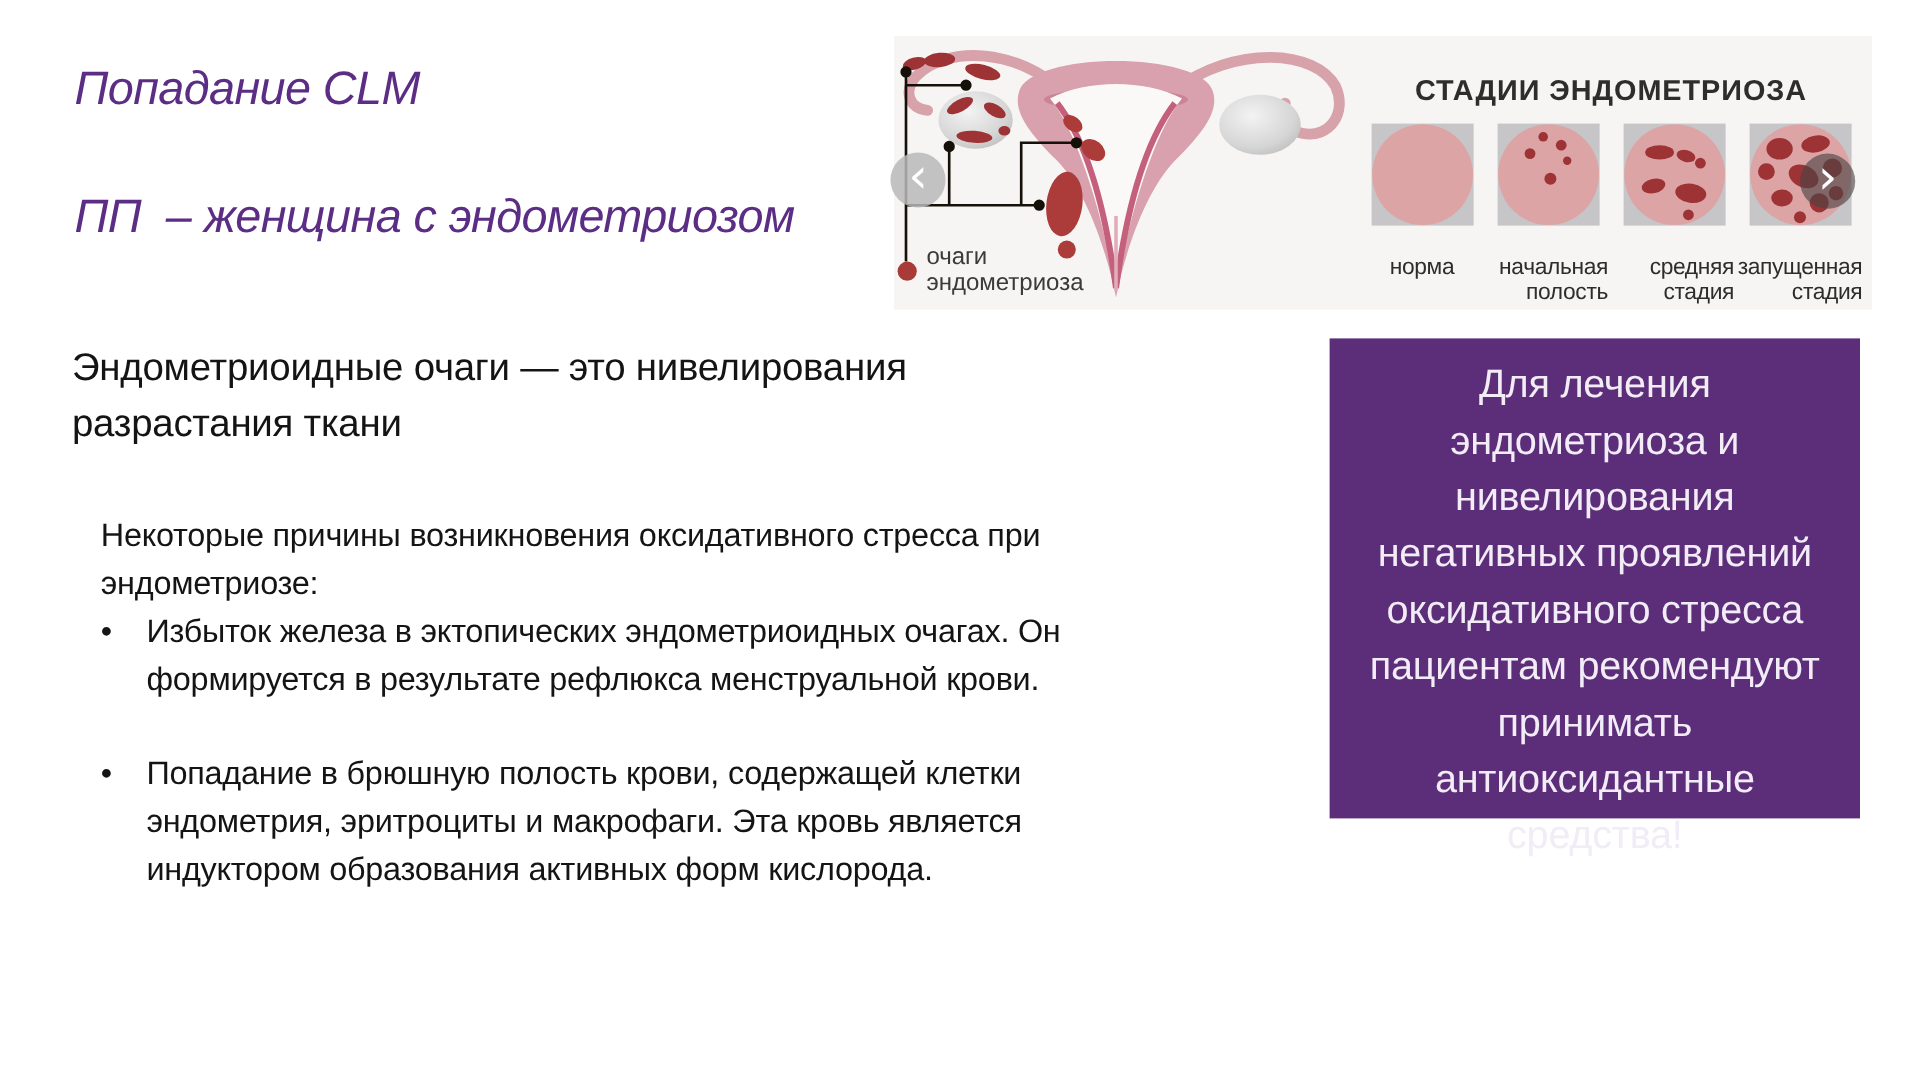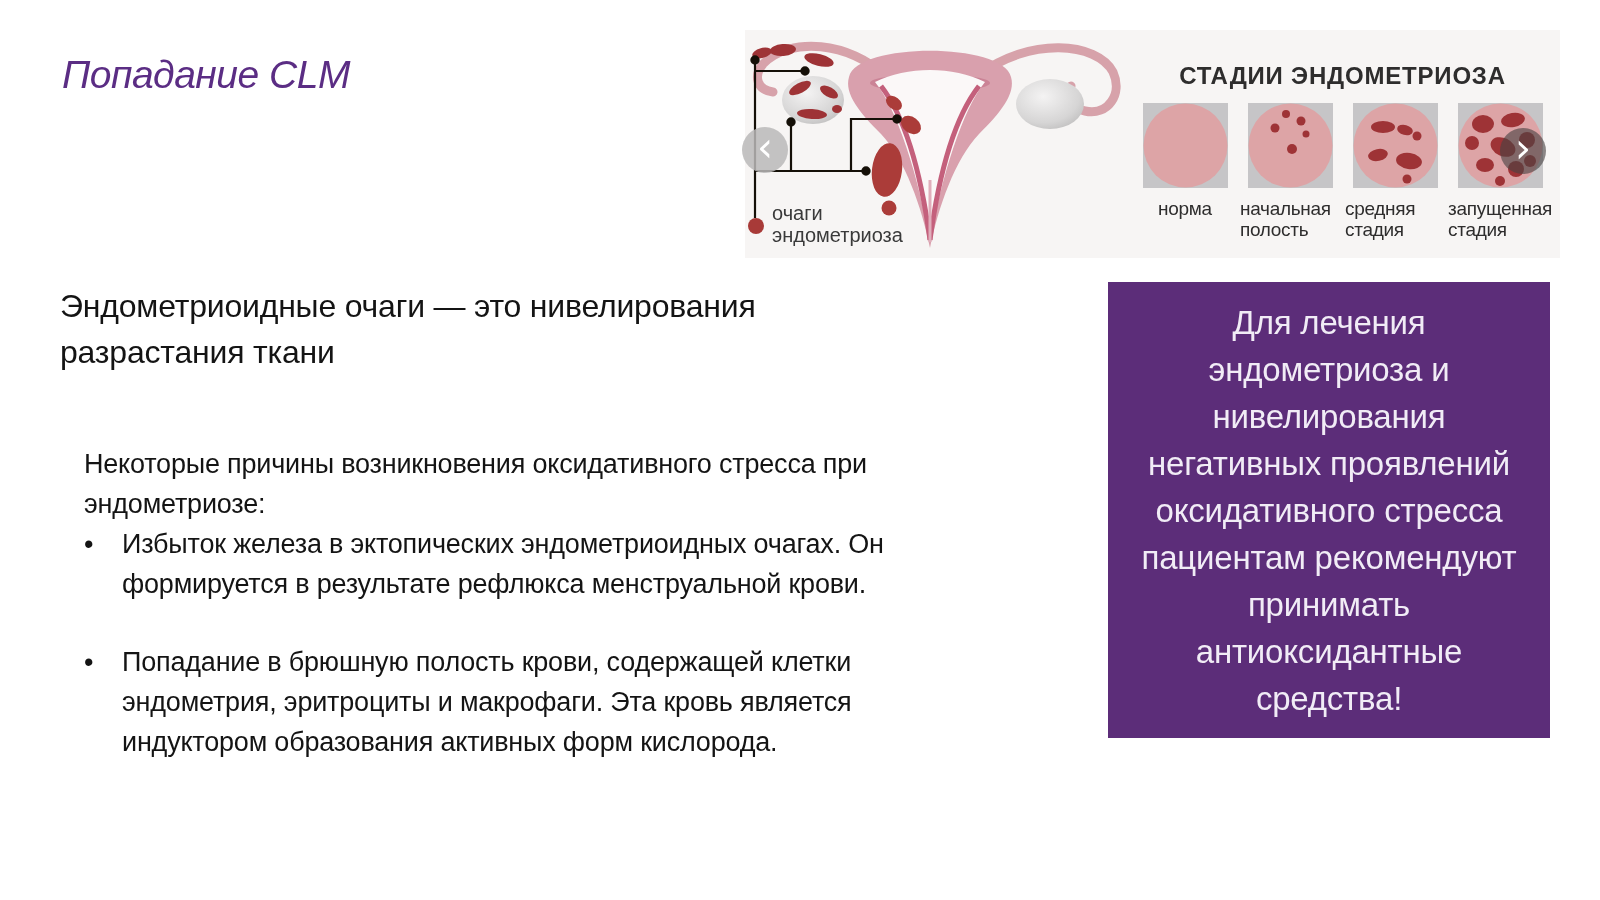--- a/index.html
+++ b/index.html
@@ -22,68 +22,69 @@
   .uterus-svg{position:absolute;left:0;top:0;}
   .stages{position:absolute;left:390px;top:32px;width:415px;}
   .stages-title{
     text-align:center;font-weight:bold;font-size:24px;color:#2e2d2d;
     letter-spacing:0.8px;margin:0 0 0 0;
   }
   .stage-row{display:flex;justify-content:space-between;margin-top:13px;}
   .stage{width:100px;display:flex;flex-direction:column;align-items:center;}
   .stage-box{width:85px;height:85px;background:#c6c5c7;}
   .stage-label{
-    margin-top:10px;font-size:19px;line-height:21px;color:#2e2d2d;
-    text-align:left;letter-spacing:-0.3px;
+    margin-top:24px;font-size:19px;line-height:21px;color:#2e2d2d;
+    text-align:right;letter-spacing:-0.3px;
   }
   
   .nav-btn{
     position:absolute;width:46px;height:46px;border-radius:50%;border:none;
     display:flex;align-items:center;justify-content:center;cursor:pointer;
     padding:0;z-index:5;
   }
   .nav-prev{left:742px;top:127px;background:rgba(186,184,184,0.85);}
   .nav-next{left:1500px;top:128px;background:rgba(72,66,66,0.62);}
   .nav-btn .chev{
     color:#ffffff;font-size:40px;line-height:40px;font-family:"DejaVu Sans",sans-serif;
     transform:translateY(-3px);
   }
   
   .heading{
     position:absolute;left:60px;top:283px;width:800px;
     font-size:32px;line-height:46px;color:#141414;letter-spacing:-0.2px;
   }
   .causes{
-    position:absolute;left:84px;top:444px;width:815px;
+    position:absolute;left:84px;top:426px;width:815px;
     font-size:27px;line-height:40px;color:#141414;letter-spacing:-0.2px;
   }
   .causes-intro{margin:0 0 0 0;}
   .bullet{display:flex;margin-top:0;}
   .bullet+.bullet{margin-top:38px;}
   .bullet-marker{width:38px;flex:0 0 38px;}
   .bullet-text{flex:1;}
   .bold{font-weight:normal;}
   
   .callout{
-    position:absolute;left:1108px;top:282px;width:442px;height:456px;
+    position:absolute;left:1108px;top:282px;width:442px;height:400px;
     background:#5c2d79;box-sizing:border-box;padding:14px 32px;
-    display:flex;align-items:center;justify-content:center;
+    display:flex;align-items:flex-start;justify-content:center;
   }
   .callout-text{
     color:#f1ecf6;font-size:33px;line-height:47px;text-align:center;
     letter-spacing:-0.2px;width:100%;
   }
   svg text{font-family:"Liberation Sans",sans-serif;}
 </style>
 </head>
 <body>
 
 <div class="slide">
 
   <div class="slide-title title1">Попадание CLM</div>
+  <div class="slide-title title2">ПП  – женщина с эндометриозом</div>
 
   <div class="figure-strip">
 
     <svg class="uterus-svg" width="400" height="228" viewBox="0 0 400 228">
       <defs>
         <radialGradient id="ovaryGrad" cx="40%" cy="35%" r="75%">
           <stop offset="0%" stop-color="#f4f3f3"></stop>
           <stop offset="70%" stop-color="#d6d5d5"></stop>
           <stop offset="100%" stop-color="#bdbcbc"></stop>
         </radialGradient>

